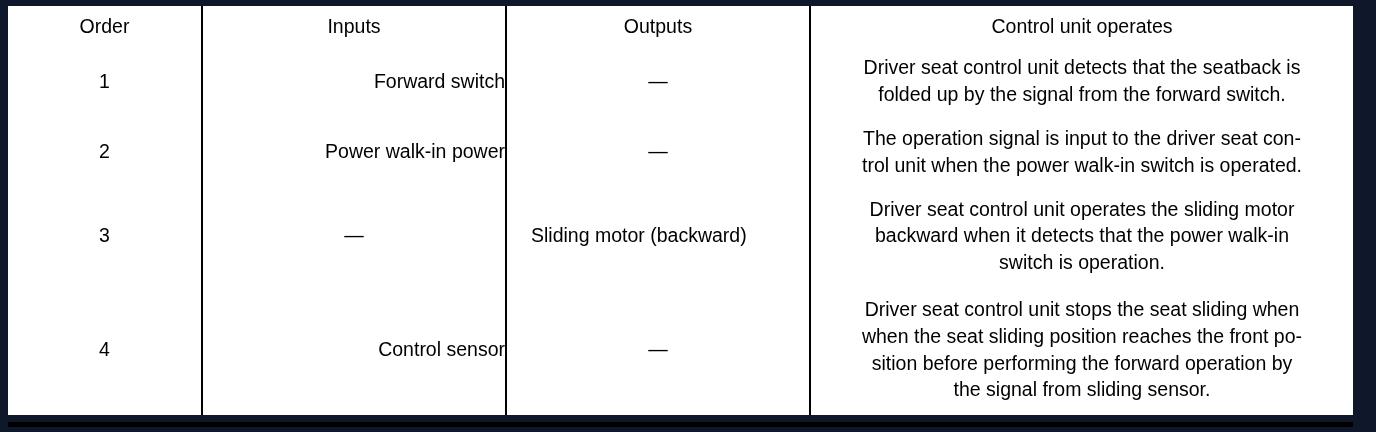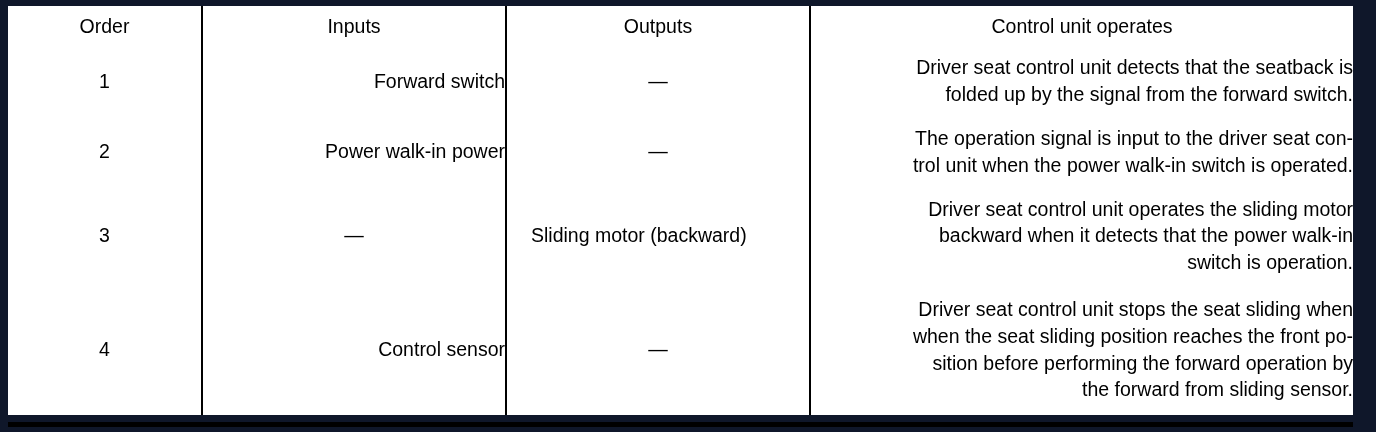--- a/index.html
+++ b/index.html
@@ -136,21 +136,21 @@
   .cell-outputs {
     text-align: center;
     font-size: 19.5px;
   }
   .cell-outputs.left {
     text-align: left;
     padding-left: 24px;
   }
 
   .cell-cond {
-    text-align: right;
+    text-align: center;
     padding-left: 17px;
     padding-right: 6px;
     font-size: 19.5px;
     line-height: 1.38;
   }
 
   .cell-cond .ln { display: block; white-space: pre; }
 </style>
 </head>
 <body>
@@ -216,20 +216,20 @@
       </tr>
 
       <tr class="row-4">
         <td class="cell-order">4</td>
         <td class="cell-inputs">Control sensor</td>
         <td class="cell-outputs">—</td>
         <td class="cell-cond">
           <span class="ln">Driver seat control unit stops the seat sliding when</span>
           <span class="ln">when the seat sliding position reaches the front po-</span>
           <span class="ln">sition before performing the forward operation by</span>
-          <span class="ln">the forward from sliding sensor.</span>
+          <span class="ln">the signal from sliding sensor.</span>
         </td>
       </tr>
 
     </tbody>
   </table>
 
 </div>
 
 </body></html>

